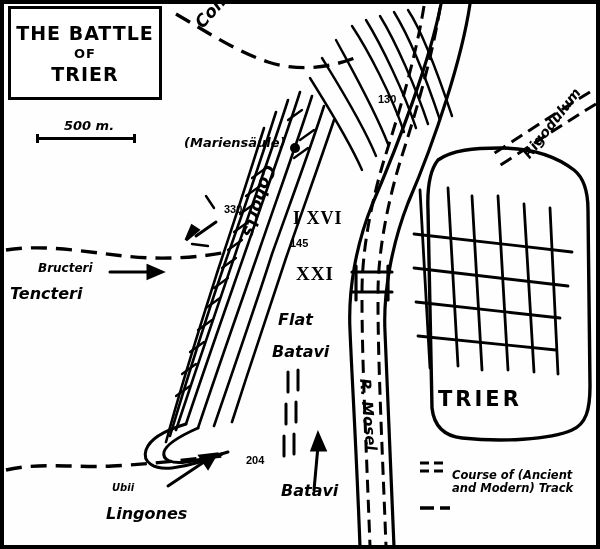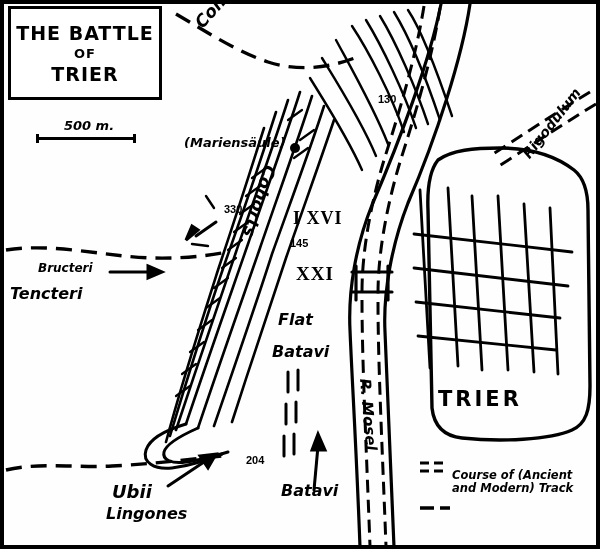--- a/index.html
+++ b/index.html
@@ -221,21 +221,21 @@
   <div class="lbl roman" style="left:296px;top:264px;font-size:19px;">XXI</div>
 
   <div class="lbl hand" style="left:278px;top:312px;font-size:16px;">Flat</div>
   <div class="lbl hand" style="left:272px;top:344px;font-size:16px;">Batavi</div>
 
   <div class="lbl hand" style="left:281px;top:483px;font-size:16px;">Batavi</div>
 
   <div class="lbl hand" style="left:10px;top:262px;font-size:12px;margin-left:28px;">Bructeri</div>
   <div class="lbl hand" style="left:10px;top:286px;font-size:16px;">Tencteri</div>
 
-  <div class="lbl hand" style="left:112px;top:483px;font-size:18px;">Ubii</div>
+  <div class="lbl hand" style="left:112px;top:483px;font-size:10px;">Ubii</div>
   <div class="lbl hand" style="left:106px;top:506px;font-size:16px;">Lingones</div>
 
   <div class="lbl" style="left:438px;top:388px;font-size:21px;letter-spacing:3px;
               font-family:'DejaVu Sans',sans-serif;">TRIER</div>
 
   <div class="lbl hand vert" style="left:372px;top:378px;font-size:15px;transform:rotate(85deg);">R. Mosel</div>
 
   <div class="lbl elev" style="left:224px;top:204px;">330</div>
   <div class="lbl elev" style="left:290px;top:238px;">145</div>
   <div class="lbl elev" style="left:378px;top:94px;">130</div>

